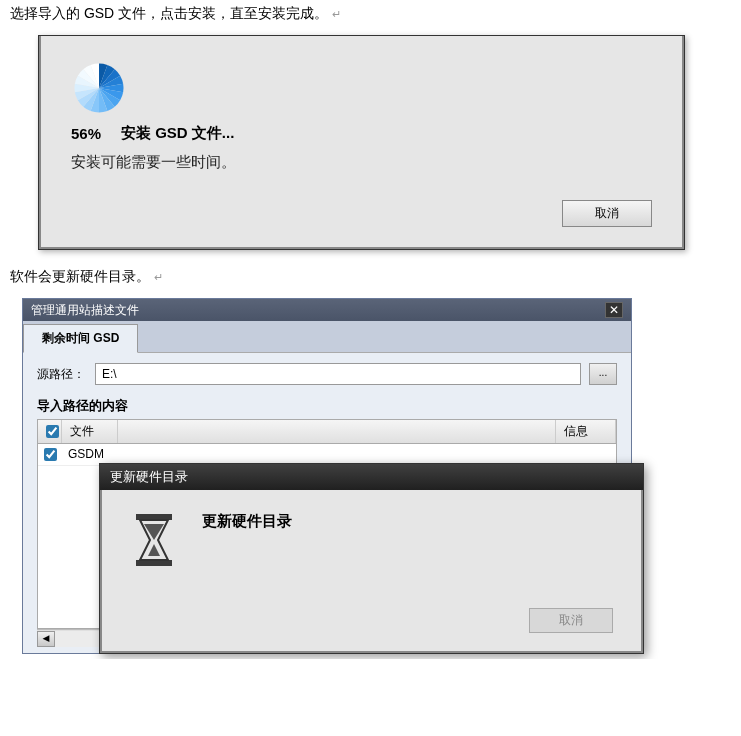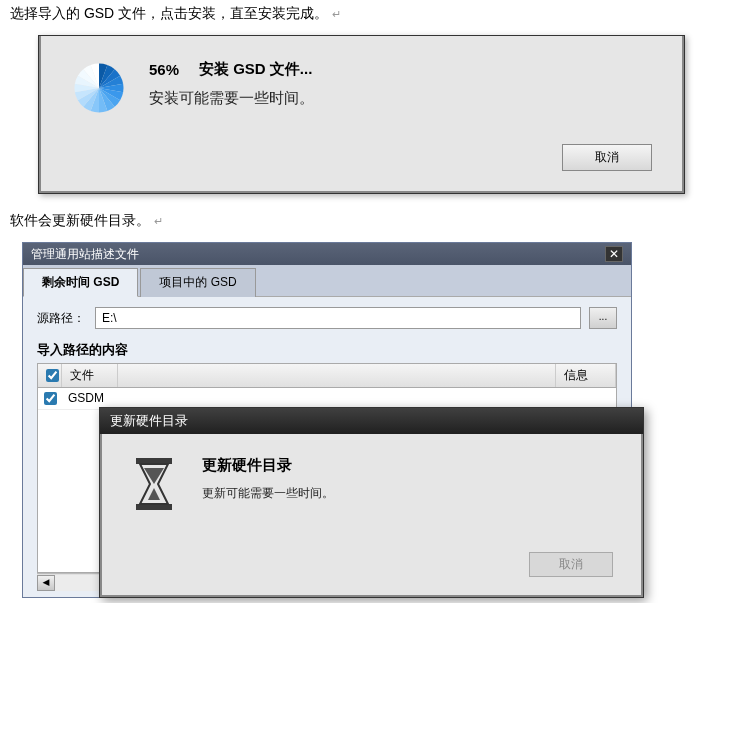--- a/index.html
+++ b/index.html
@@ -35,21 +35,22 @@
     }
     .install-body {
       background: #e6e6e6;
       padding: 24px 30px 20px 30px;
       border: 2px solid #888;
       border-top: none;
     }
     .install-row {
       display: flex;
       align-items: flex-start;
-      gap: 22px;
+      gap: 8px;
+      flex-direction: column;
     }
     .spinner {
       width: 56px;
       height: 56px;
       flex-shrink: 0;
     }
     .install-info { flex: 1; }
     .install-title-line {
       display: flex;
       align-items: center;
@@ -351,21 +352,20 @@
   <span class="return-mark">↵</span>
 </p>
 
 <div class="gsd-window">
   <div class="gsd-titlebar">
     <span>管理通用站描述文件</span>
     <span class="close-btn">✕</span>
   </div>
   <div class="tabs">
     <div class="tab active">剩余时间 GSD</div>
-    <div class="tab">项目中的 GSD</div>
   </div>
   <div class="gsd-content">
     <div class="path-row">
       <span class="path-label">源路径：</span>
       <input class="path-input" value="E:\" style="">
       <span class="browse-btn">...</span>
     </div>
     <div class="section-label">导入路径的内容</div>
     <div class="table-area">
       <div class="table-header">
@@ -401,21 +401,20 @@
         <div class="update-row">
           <svg class="hourglass" viewBox="0 0 48 56">
             <rect x="6" y="2" width="36" height="6" fill="#3a3a3a"></rect>
             <rect x="6" y="48" width="36" height="6" fill="#3a3a3a"></rect>
             <path d="M10 8 L38 8 L28 28 L38 48 L10 48 L20 28 Z" fill="none" stroke="#333" stroke-width="2"></path>
             <path d="M14 12 L34 12 L24 28 Z" fill="#555"></path>
             <path d="M18 44 L30 44 L24 32 Z" fill="#555"></path>
           </svg>
           <div class="update-info">
             <div class="update-title">更新硬件目录</div>
-            <div class="update-sub">更新可能需要一些时间。</div>
           </div>
         </div>
         <div class="update-btns">
           <span class="btn-disabled">取消</span>
         </div>
       </div>
     </div>
 
   </div>
 </div>

